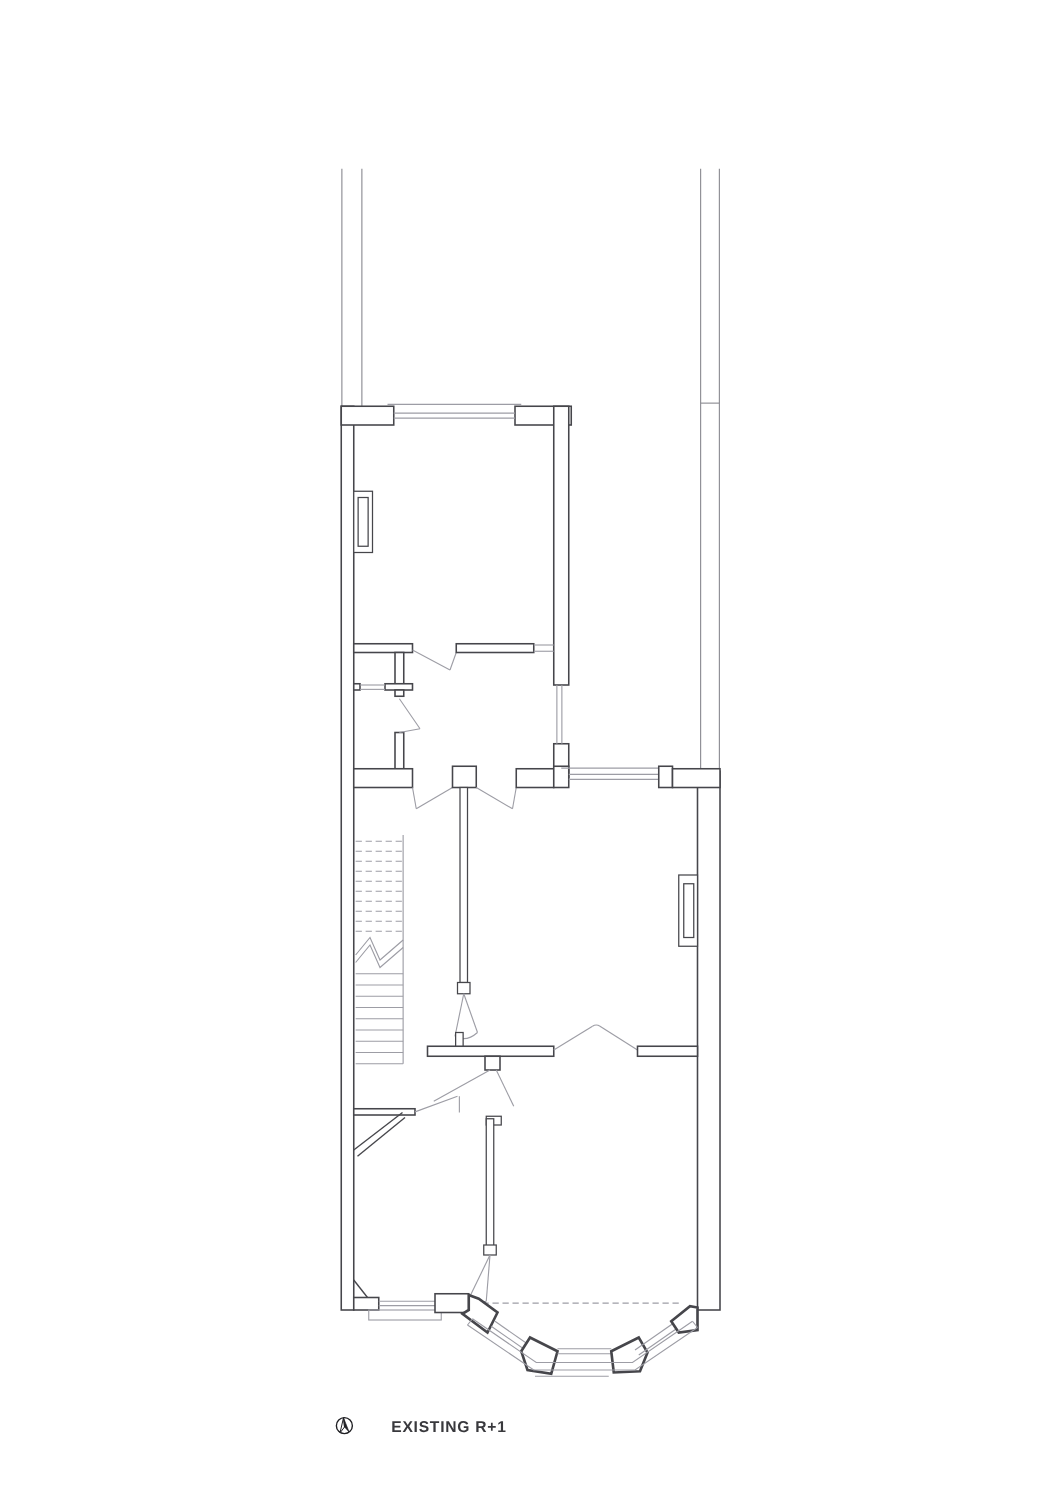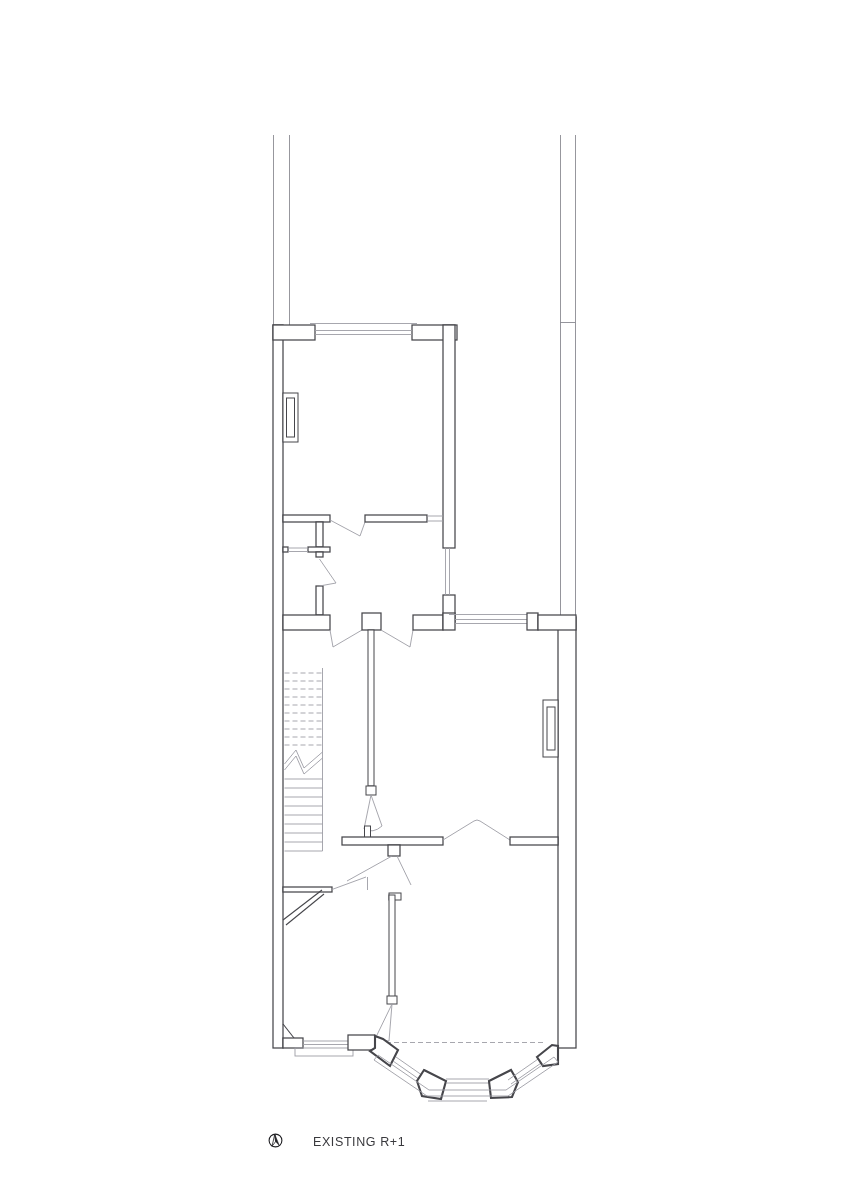--- a/index.html
+++ b/index.html
@@ -4,21 +4,21 @@
 <style>
   :root{
     --background:#ffffff;
     --wall-line:#46464b;
     --thin-line:#9d9da5;
     --party-wall-line:#8b8b92;
     --text-color:#39393d;
     --north-fill:#1f1f23;
   }
   html,body{margin:0;padding:0;background:var(--background);}
-  .sheet{position:relative;width:848px;height:1200px;background:var(--background);overflow:hidden;}
+  .sheet{position:relative;width:848px;height:1200px;background:var(--background);overflow:hidden;font-weight:bold;}
   svg{display:block;}
   
   .w{fill:#ffffff;stroke:var(--wall-line);stroke-width:1.25;}
   .wi{fill:#ffffff;stroke:var(--wall-line);stroke-width:1;}
   .wl{stroke:var(--wall-line);stroke-width:1.1;fill:none;}
   .t{stroke:var(--thin-line);stroke-width:0.9;fill:none;}
   .td{stroke:var(--thin-line);stroke-width:0.9;fill:none;stroke-dasharray:5 3;}
   .p{stroke:var(--party-wall-line);stroke-width:0.9;fill:none;}
   .pw{fill:#ffffff;stroke:var(--party-wall-line);stroke-width:0.9;}
   .jb{fill:#ffffff;stroke:var(--wall-line);stroke-width:2.1;stroke-linejoin:miter;}

